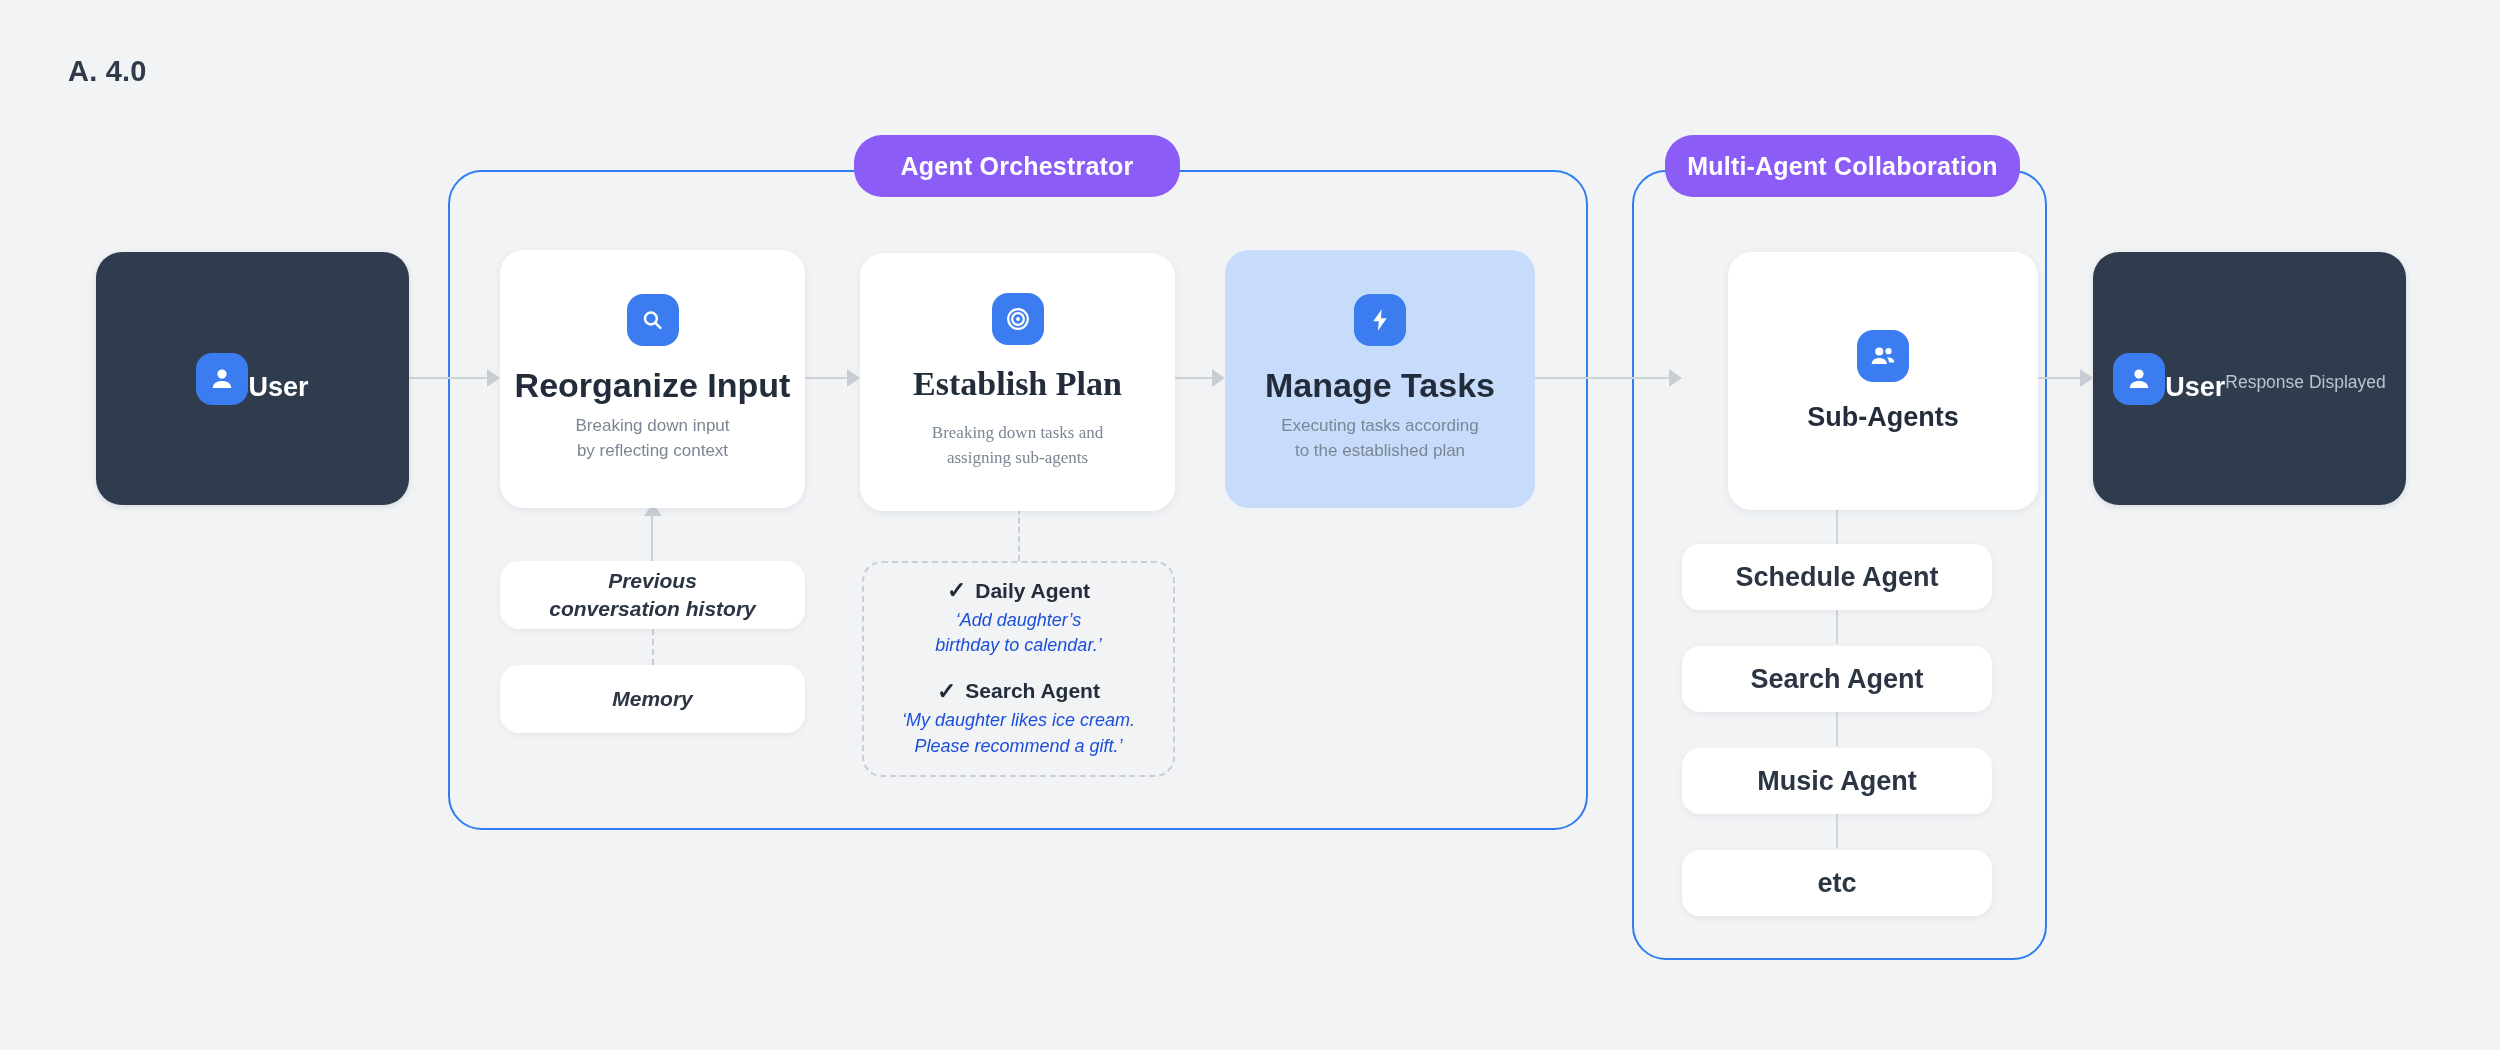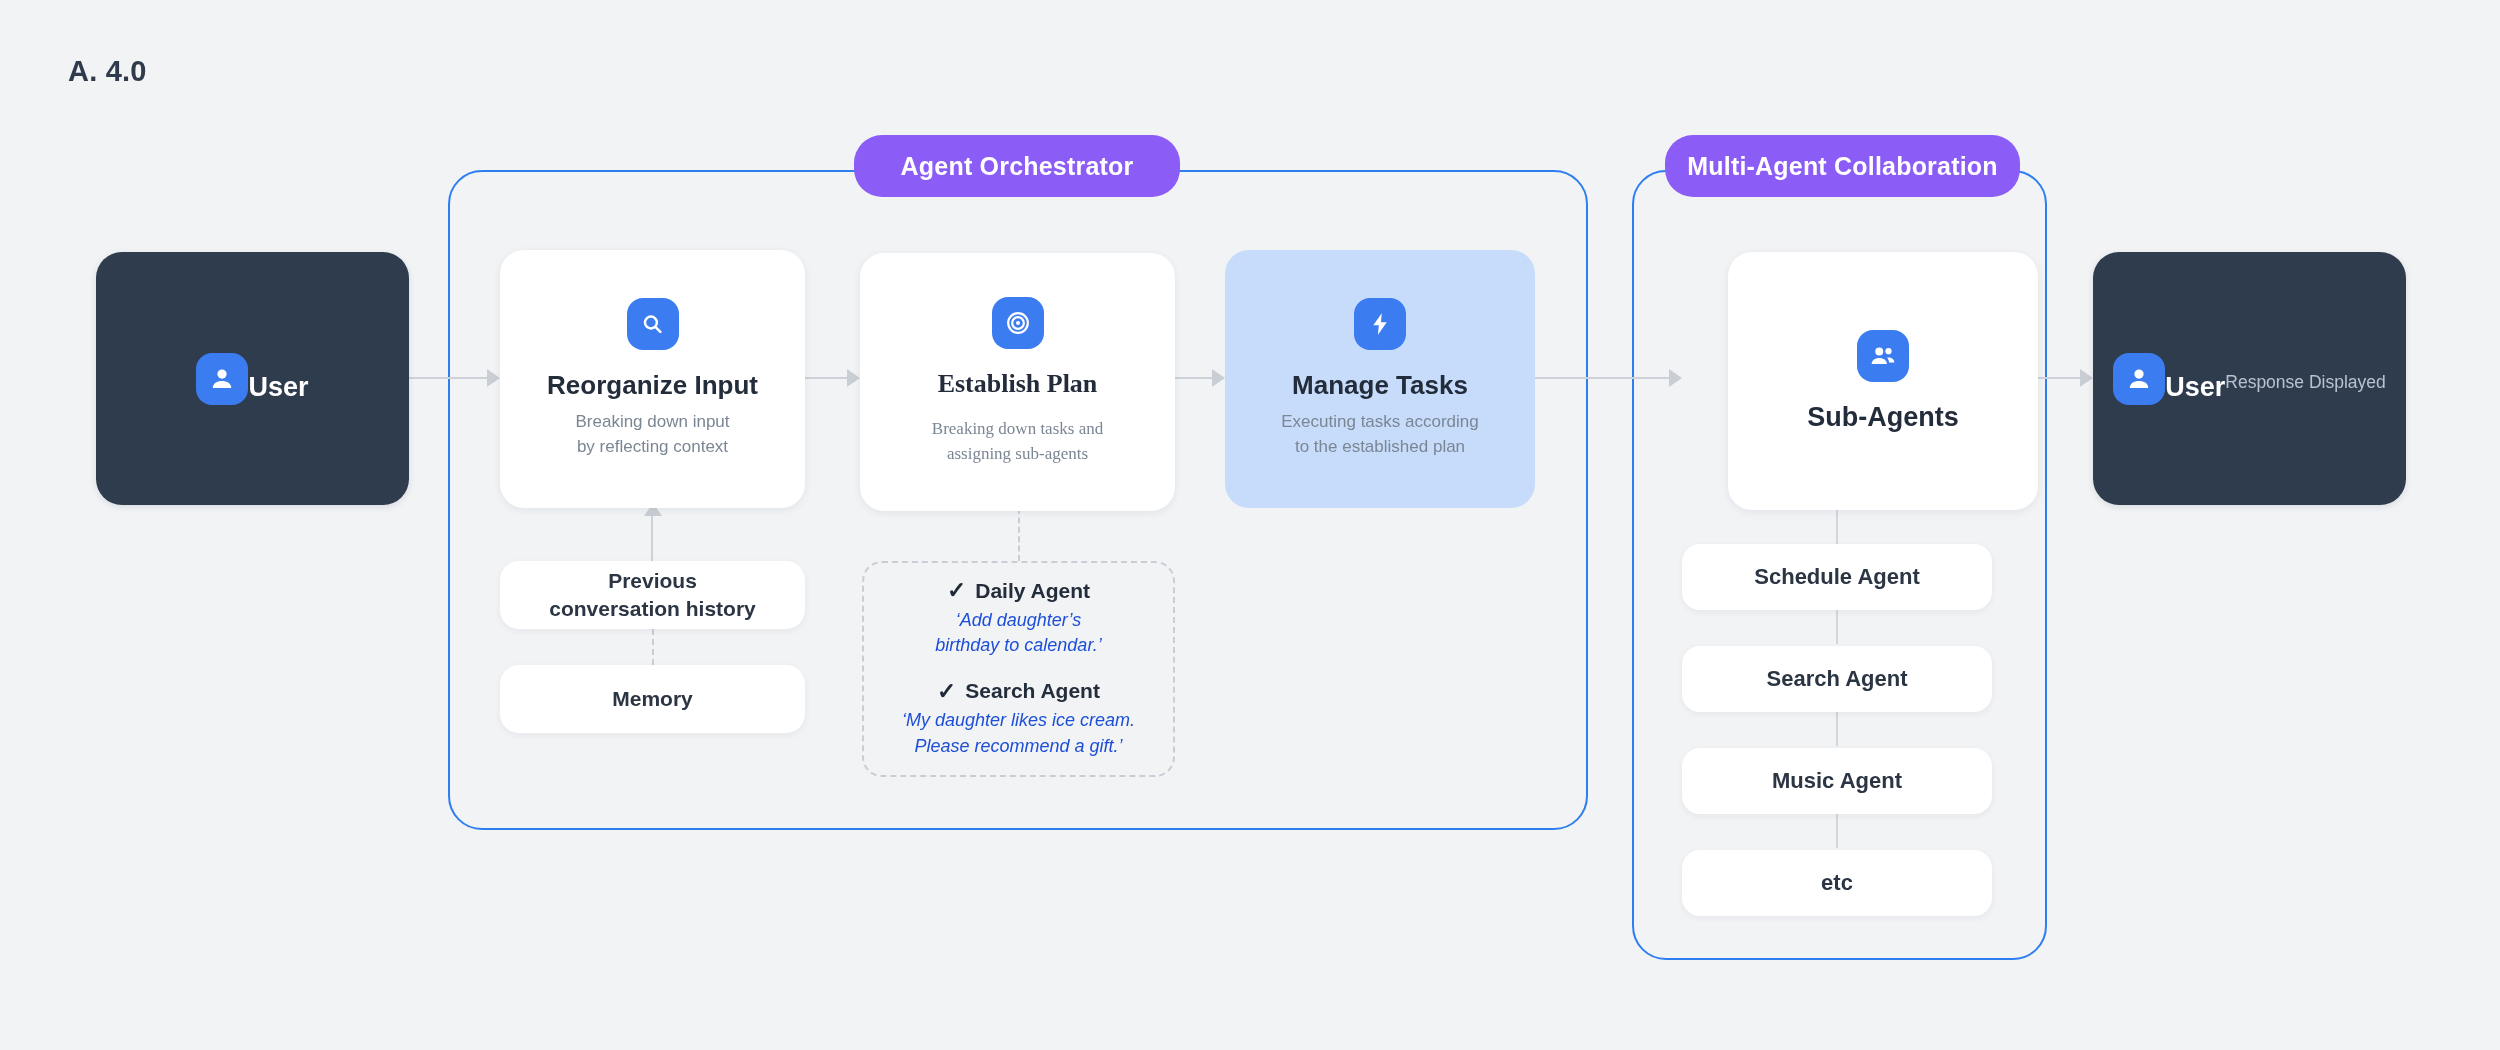--- a/index.html
+++ b/index.html
@@ -73,21 +73,21 @@
     background: #ffffff;
     border-radius: 24px;
     display: flex; flex-direction: column;
     align-items: center; justify-content: center;
     box-shadow: 0 2px 8px rgba(30,41,59,.07);
     z-index: 4;
     text-align: center;
   }
   .step-card.highlight { background: #c7dcfb; box-shadow: none; }
   .step-card .s-title {
-    font-size: 26px; font-weight: 700; color: #232c3a;
+    font-size: 34px; font-weight: 700; color: #232c3a;
     margin-top: 20px; white-space: nowrap;
   }
   .step-card .s-sub {
     font-size: 17px; color: #7b8694; line-height: 1.45;
     margin-top: 9px;
   }
   #card-reorganize { left: 500px;  top: 250px; width: 305px; height: 258px; }
   #card-plan       { left: 860px;  top: 253px; width: 315px; height: 258px; font-family: Liberation Serif, serif; }
   #card-manage     { left: 1225px; top: 250px; width: 310px; height: 258px; }
   #card-subagents  { left: 1728px; top: 252px; width: 310px; height: 258px; }
@@ -97,29 +97,30 @@
   .plain-box {
     position: absolute;
     background: #ffffff;
     border-radius: 19px;
     display: flex; align-items: center; justify-content: center;
     text-align: center;
     font-size: 21px; font-weight: 700; color: #2b3543;
     line-height: 1.35;
     box-shadow: 0 2px 7px rgba(30,41,59,.06);
     z-index: 4;
+    font-style: italic;
   }
   #box-history { left: 500px; top: 561px; width: 305px; height: 68px; }
   #box-memory  { left: 500px; top: 665px; width: 305px; height: 68px; }
 
   .agent-box {
     position: absolute; left: 1682px; width: 310px; height: 66px;
     background: #ffffff; border-radius: 18px;
     display: flex; align-items: center; justify-content: center;
-    font-size: 22px; font-weight: 700; color: #2b3543;
+    font-size: 27px; font-weight: 700; color: #2b3543;
     box-shadow: 0 2px 7px rgba(30,41,59,.06);
     z-index: 4;
   }
 
   
   #dashed-panel {
     position: absolute; left: 862px; top: 561px; width: 313px; height: 216px;
     border: 2px dashed #c9ced6;
     border-radius: 20px;
     display: flex; flex-direction: column;

